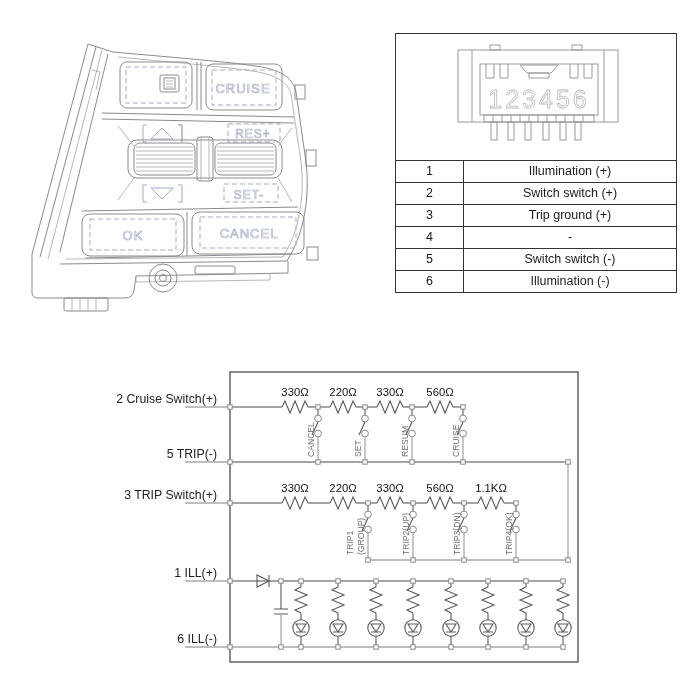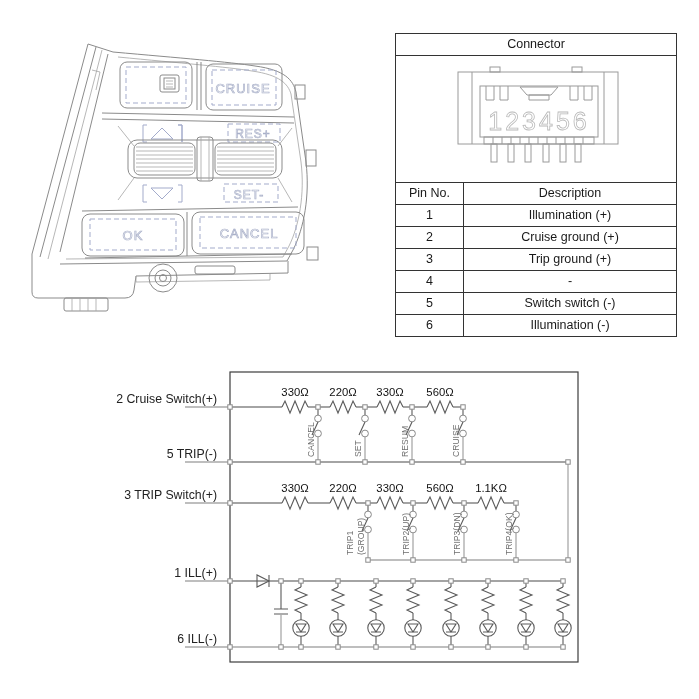--- a/index.html
+++ b/index.html
@@ -131,23 +131,20 @@
       <path class="dln" d="M157,182 V226"></path>
     </g>
   </svg>
 
   <table id="connector-panel">
     <colgroup>
         <col class="pin">
         <col>
       </colgroup>
     <tbody>
-        <tr class="title-row">
-      <td colspan="2">Connector</td>
-    </tr>
     <tr>
       <td colspan="2" class="img-cell">
         
         <svg width="280" height="119" viewBox="0 0 280 119">
           <rect class="cln" x="62" y="16" width="160" height="72"></rect>
           <path class="cln" d="M76,16 V88 M208,16 V88"></path>
           <rect class="cln" x="94" y="11" width="10" height="5"></rect>
           <rect class="cln" x="176" y="11" width="10" height="5"></rect>
           <rect class="cln" x="84" y="30" width="118" height="51"></rect>
           <path class="cln" d="M90,30 V44 H98 V30 M104,30 V44 H112 V30 M174,30 V44 H182 V30 M188,30 V44 H196 V30"></path>
@@ -158,30 +155,26 @@
           <rect class="cln" x="95" y="88" width="6" height="18"></rect>
           <rect class="cln" x="112" y="88" width="6" height="18"></rect>
           <rect class="cln" x="129" y="88" width="6" height="18"></rect>
           <rect class="cln" x="147" y="88" width="6" height="18"></rect>
           <rect class="cln" x="164" y="88" width="6" height="18"></rect>
           <rect class="cln" x="179" y="88" width="6" height="18"></rect>
         </svg>
       </td>
     </tr>
     <tr>
-      <td>Pin No.</td>
-      <td>Description</td>
-    </tr>
-    <tr>
       <td>1</td>
       <td>Illumination (+)</td>
     </tr>
     <tr>
       <td>2</td>
-      <td>Cruise ground (+)</td>
+      <td>Switch switch (+)</td>
     </tr>
     <tr>
       <td>3</td>
       <td>Trip ground (+)</td>
     </tr>
     <tr>
       <td>4</td>
       <td>-</td>
     </tr>
     <tr>

